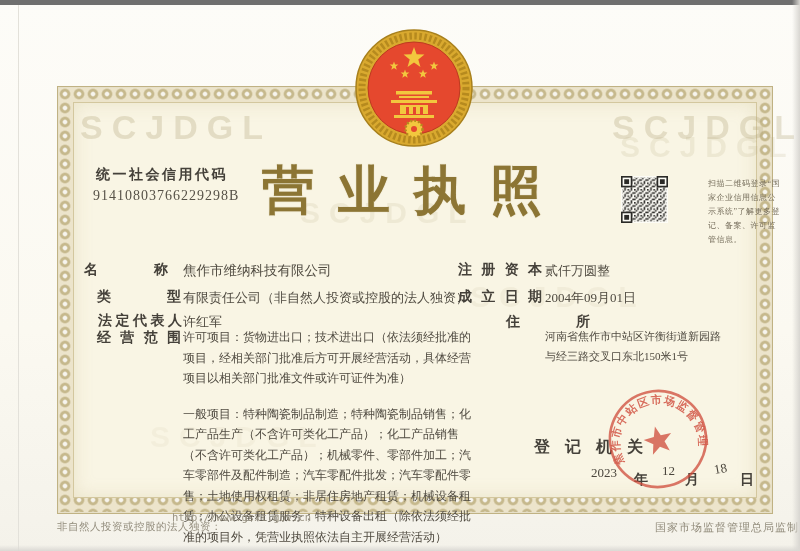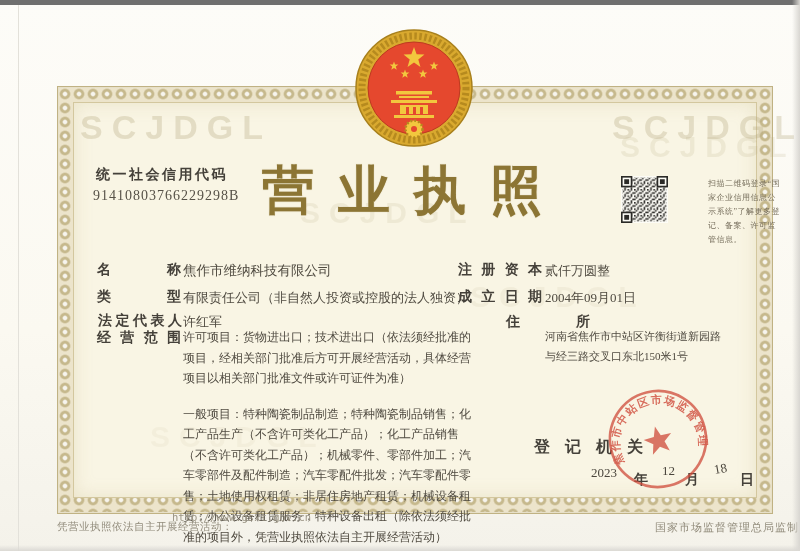--- a/index.html
+++ b/index.html
@@ -130,21 +130,21 @@
       <rect x="22" y="0" width="7" height="7"></rect>
         <rect x="23" y="1" width="5" height="5" fill="#fdfcf6"></rect>
         <rect x="24" y="2" width="3" height="3"></rect>
       <rect x="0" y="22" width="7" height="7"></rect>
         <rect x="1" y="23" width="5" height="5" fill="#fdfcf6"></rect>
         <rect x="2" y="24" width="3" height="3"></rect>
     </g>
   </svg>
   <div class="qr-caption">扫描二维码登录“国家企业信用信息公示系统”了解更多登记、备案、许可监管信息。</div>
 
-  <div class="flabel" style="left:97px;top:261px;font-family:Liberation Serif, serif;">名称</div>
+  <div class="flabel" style="left:84px;top:261px;font-family:Liberation Serif, serif;">名称</div>
   <div class="fvalue" style="left:183px;top:262px;font-size:13.5px;">焦作市维纳科技有限公司</div>
 
   <div class="flabel" style="left:97px;top:288px;">类型</div>
   <div class="fvalue" style="left:183px;top:289px;width:290px;">有限责任公司（非自然人投资或控股的法人独资）</div>
 
   <div class="flabel" style="left:98px;top:312px;">法定代表人</div>
   <div class="fvalue" style="left:183px;top:313px;">许红军</div>
 
   <div class="flabel" style="left:97px;top:329px;">经营范围</div>
   <div class="scope-block">
@@ -182,19 +182,19 @@
     </defs>
     <g transform="rotate(-14 61 61)">
       <circle cx="61" cy="61" r="48" fill="none" stroke="#cf4a3a" stroke-width="2.6" opacity=".85"></circle>
       <use href="#star-s" fill="#cf4a3a" opacity=".85" transform="translate(61,63) scale(1.35)"></use>
       <text font-size="11" fill="#cf4a3a" opacity=".9" letter-spacing="1.5" font-family="Liberation Sans, DejaVu Sans, sans-serif" font-weight="600">
         <textPath href="#sealArc" startOffset="2">焦作市中站区市场监督管理局</textPath>
       </text>
     </g>
   </svg>
 
-  <div class="footer-left">凭营业执照依法自主开展经营活动：</div>
+  <div class="footer-left">非自然人投资或控股的法人独资：</div>
   <div class="footer-url">http://www.gsxt.gov.cn</div>
   <div class="footer-right">国家市场监督管理总局监制</div>
 
   <div class="scan-right-edge"></div>
   <div class="scan-bottom-edge"></div>
 </div>
 
 </body></html>

